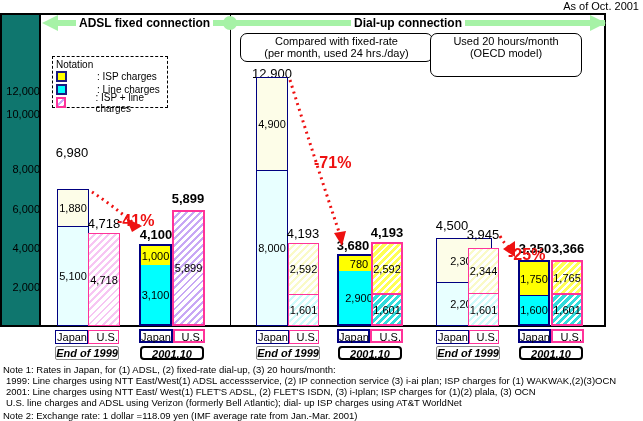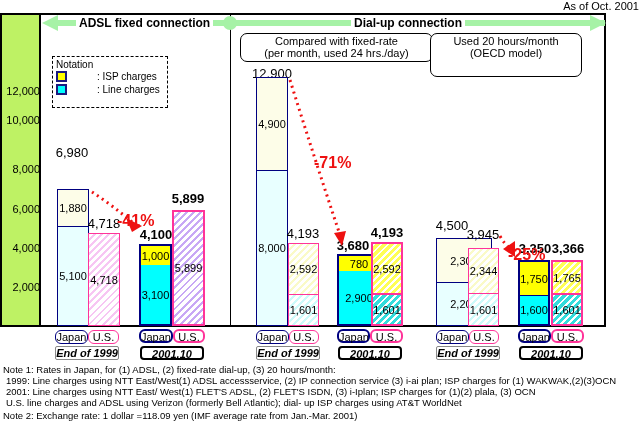--- a/index.html
+++ b/index.html
@@ -1,20 +1,20 @@
 <!DOCTYPE html>
 <html><head>
 <meta charset="utf-8">
 <style>
   * { box-sizing: border-box; margin: 0; padding: 0; }
   body { width: 643px; height: 421px; background: #ffffff; position: relative; overflow: hidden;
          font-family: "Liberation Sans", sans-serif; color: #000; }
   .abs { position: absolute; }
   #frame { position: absolute; left: 0; top: 13px; width: 606px; height: 314px; border: 2px solid #000; }
-  #axis-col { position: absolute; left: 0; top: 13px; width: 41px; height: 314px; background: #bef264;
+  #axis-col { position: absolute; left: 0; top: 13px; width: 41px; height: 314px; background: #0f766e;
               border: 2px solid #000; border-right: 2px solid #000; }
   .tick { position: absolute; left: 2px; width: 36px; text-align: right; font-size: 11px; }
   #divider { position: absolute; left: 230px; top: 15px; width: 1px; height: 310px; background: #000; }
   .asof { position: absolute; right: 4px; top: 0px; font-size: 11px; }
   .green-bar { position: absolute; background: #a6f2a6; height: 6px; }
   .hdr { position: absolute; font-size: 12px; font-weight: bold; background: #fff; padding: 0 3px; top: 16px; line-height: 14px; }
   .note-box { position: absolute; border: 1px solid #000; border-radius: 7px; background: #fff; font-size: 11px;
               text-align: center; line-height: 12px; padding: 1px 2px; }
   .legend { position: absolute; left: 52px; top: 56px; width: 116px; height: 52px; border: 1px dashed #000; font-size: 10px; padding: 2px 3px; }
   .legend .row { display: flex; align-items: center; height: 13px; gap: 26px; }
@@ -31,35 +31,35 @@
   .yellow { background: #ffff00; }
   .hatch-pink { background: repeating-linear-gradient(135deg, #ffffff 0 3px, #f7c6f3 3px 5px); }
   .hatch-purple { background: repeating-linear-gradient(135deg, #ffffff 0 3px, #c8a8f5 3px 5px); }
   .hatch-lyellow { background: repeating-linear-gradient(135deg, #ffffff 0 3px, #fafac8 3px 5px); }
   .hatch-lcyan { background: repeating-linear-gradient(135deg, #ffffff 0 3px, #ccfafa 3px 5px); }
   .hatch-yellow { background: repeating-linear-gradient(135deg, #ffffff 0 2px, #ffff55 2px 5px); }
   .hatch-cyan { background: repeating-linear-gradient(135deg, #ffffff 0 2px, #33dddd 2px 5px); }
   .total { position: absolute; font-size: 13px; text-align: center; width: 50px; }
   .total.bold { font-weight: bold; font-size: 13px; }
   .pct { position: absolute; color: #ee1111; font-weight: bold; font-size: 16px; margin-top: 28px; }
-  .xl { position: absolute; font-size: 11px; height: 14px; line-height: 12px; text-align: center; background: #fff; border-radius: 6px; }
+  .xl { position: absolute; font-size: 11px; height: 14px; line-height: 12px; text-align: right; background: #fff; }
   .period { position: absolute; font-size: 11px; font-weight: bold; font-style: italic; text-align: center; height: 14px; line-height: 12px; }
   .period.old { border: 1px solid #888; border-radius: 2px; }
   .period.new { border: 2px solid #000; border-radius: 4px; font-style: italic; }
   .notes { position: absolute; left: 3px; font-size: 9.5px; line-height: 11px; white-space: nowrap; }
 </style>
 </head>
 <body>
 
 <div class="asof">As of Oct. 2001</div>
 
 <div id="frame"></div>
 <div id="axis-col">
   <div class="tick" style="top:70px">12,000</div>
-  <div class="tick" style="top:99px">10,000</div>
+  <div class="tick" style="top:93px">10,000</div>
   <div class="tick" style="top:148px">8,000</div>
   <div class="tick" style="top:188px">6,000</div>
   <div class="tick" style="top:227px">4,000</div>
   <div class="tick" style="top:266px">2,000</div>
 </div>
 <div id="divider"></div>
 
 <div class="green-bar" style="left:55px; top:20px; width:550px;"></div>
 <svg class="abs" style="left:40px; top:14px" width="20" height="18">
   <polygon points="2,9 18,1 18,17" fill="#a6f2a6"></polygon>
@@ -85,20 +85,24 @@
 <div class="legend">
   <div>Notation</div>
   <div class="row">
     <span class="sw" style="background:#ffff00"></span>
     <span>: ISP charges</span>
   </div>
   <div class="row">
     <span class="sw" style="background:#00ffff"></span>
     <span>: Line charges</span>
   </div>
+  <div class="row">
+    <span class="sw hatch-purple" style="border-color:#ff3399"></span>
+    <span>: ISP + line charges</span>
+  </div>
 </div>
 
 <div class="total" style="left:47px; top:145px">6,980</div>
 <div class="bar jp" style="left:57px; top:189px; width:32px; height:137px;">
   <div class="seg lightisp" style="top:0; height:37px; border-bottom:1px solid #000080">1,880</div>
   <div class="seg lightline" style="top:37px; height:98px">5,100</div>
 </div>
 <div class="total" style="left:79px; top:216px">4,718</div>
 <div class="bar us hatch-pink" style="left:88px; top:233px; width:32px; height:93px;">
   <div class="seg" style="top:0; height:91px">4,718</div>

